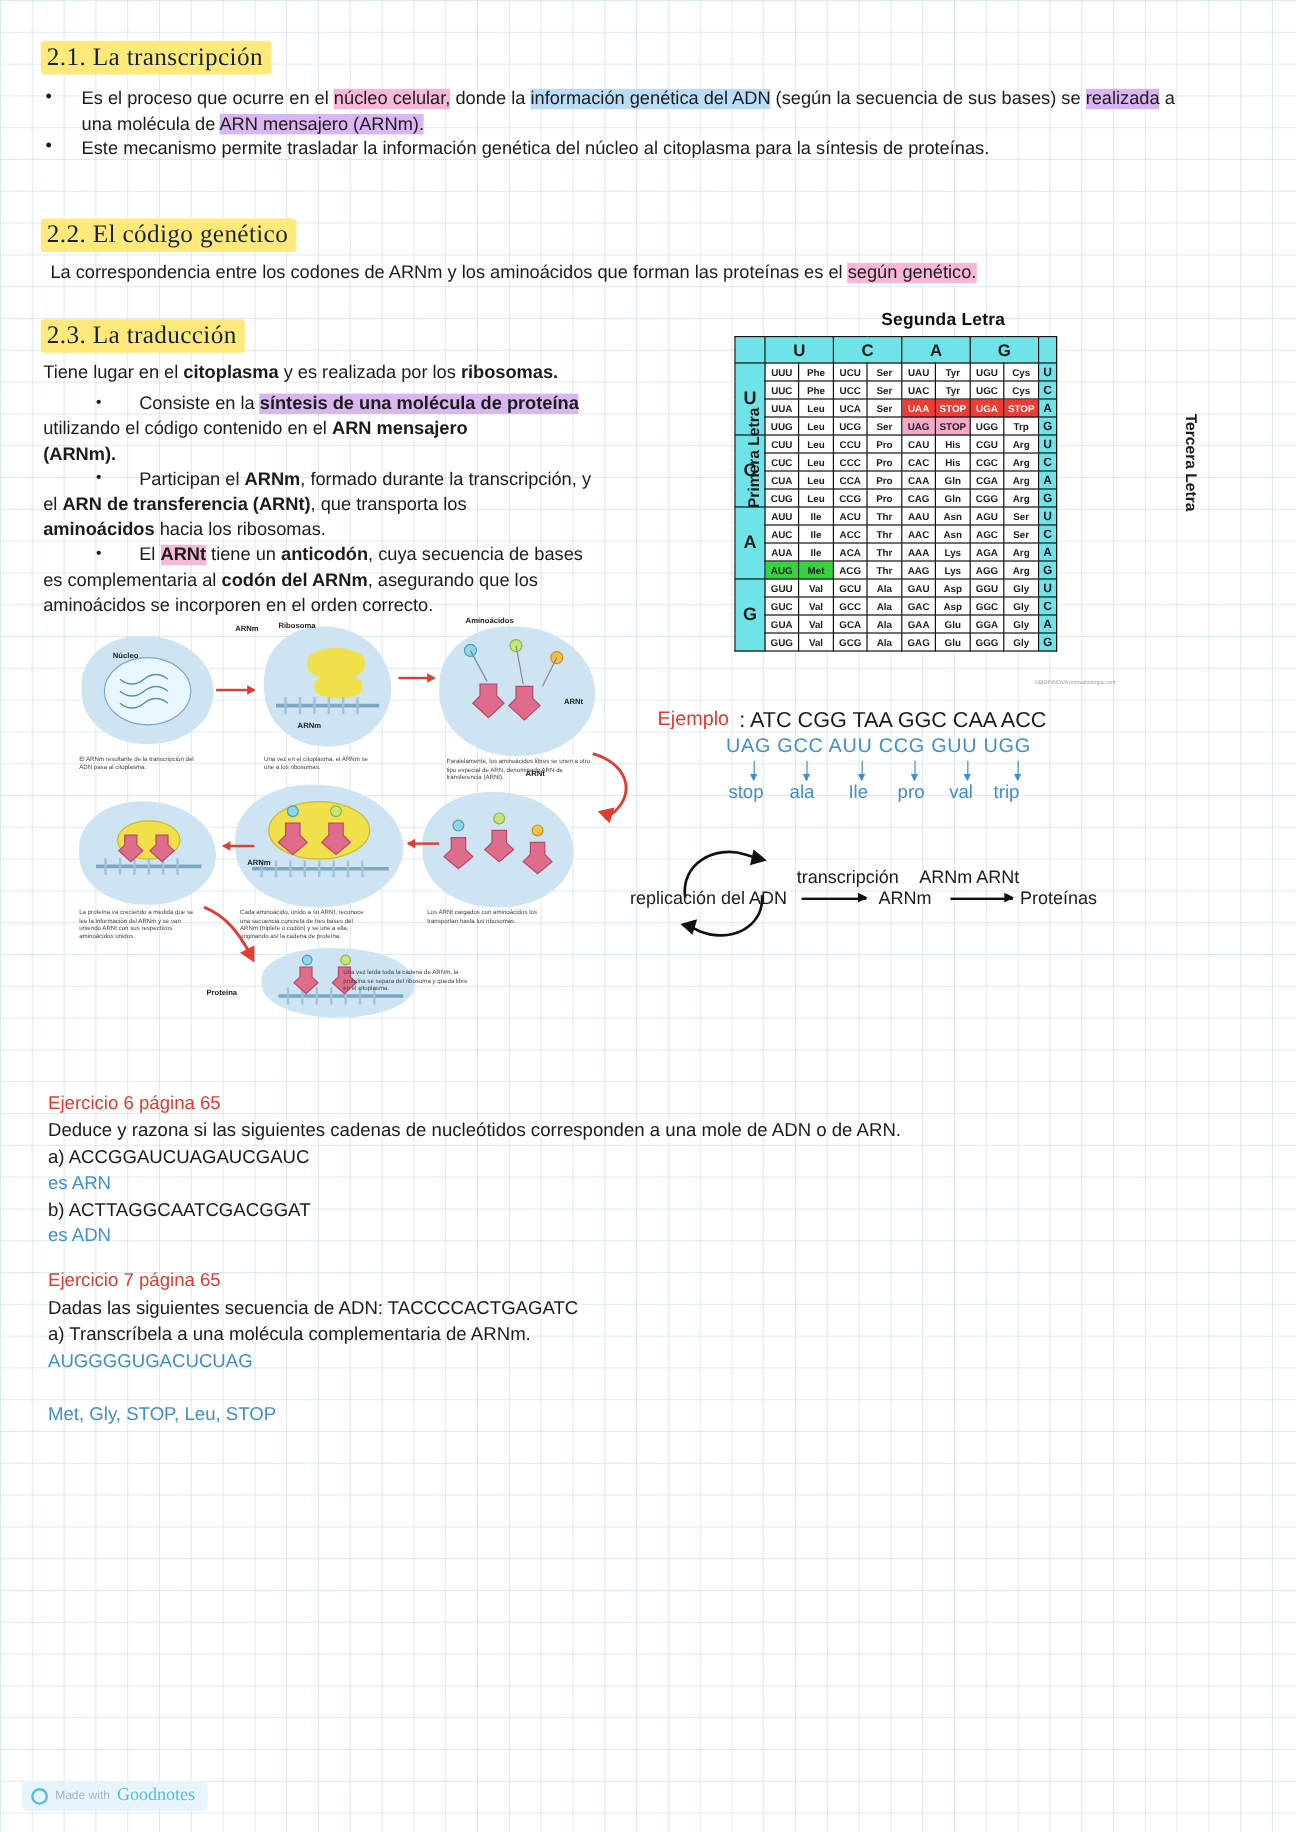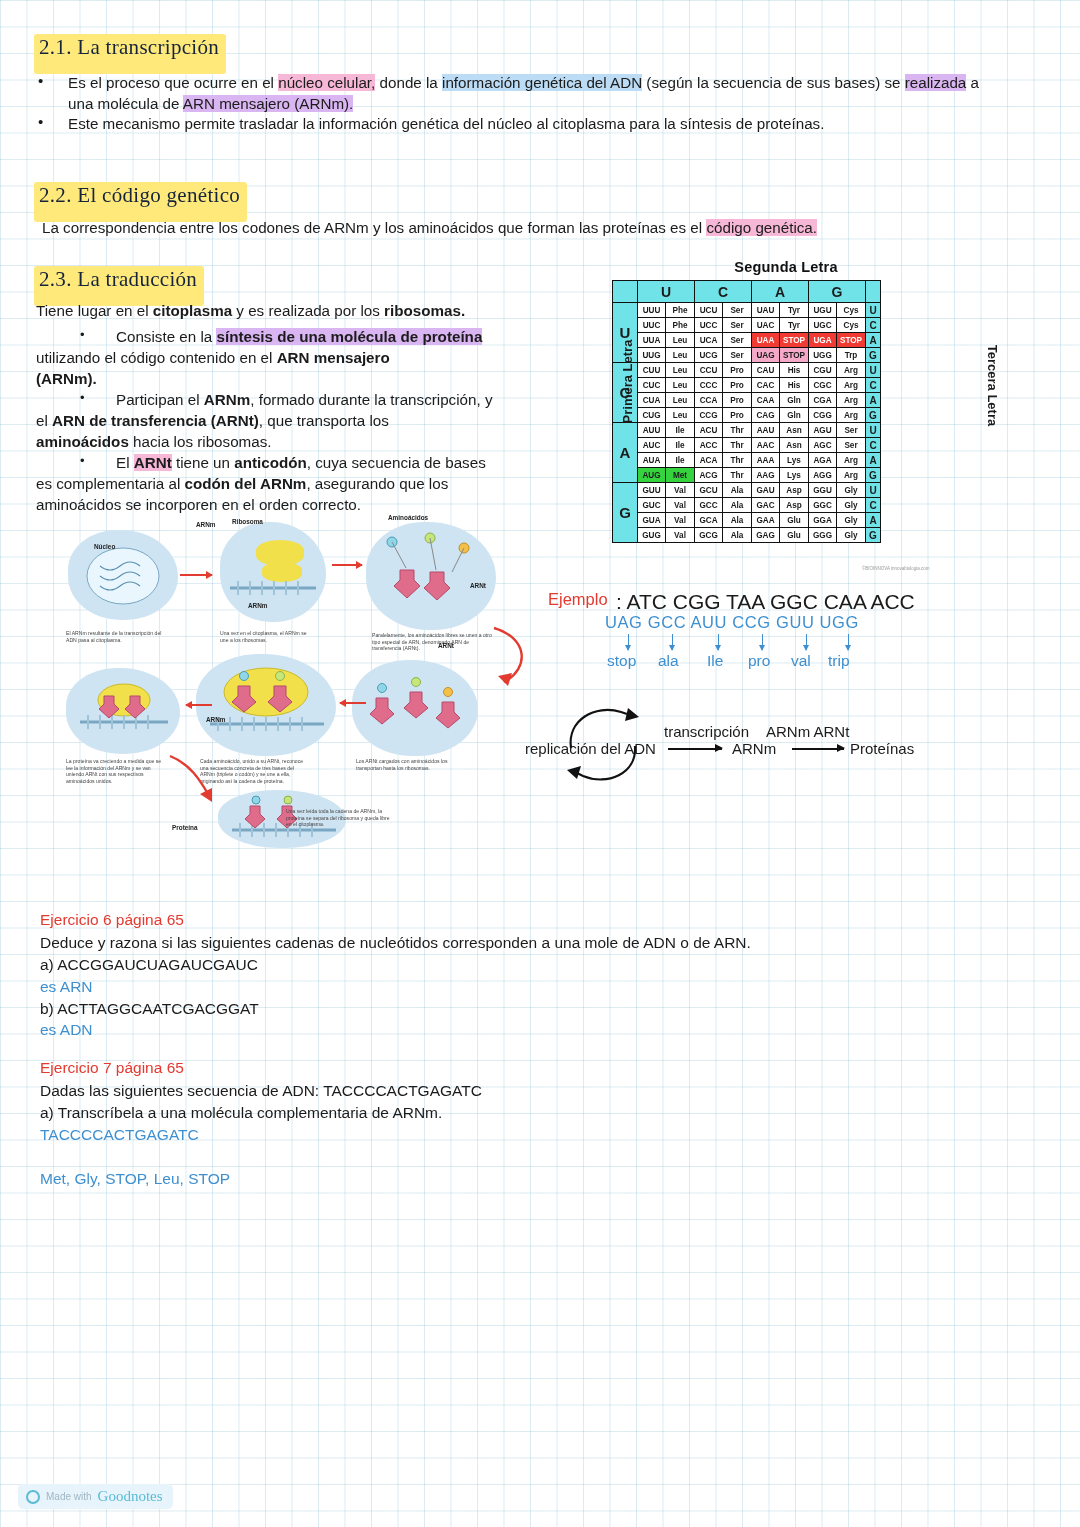--- a/index.html
+++ b/index.html
@@ -12,21 +12,21 @@
       linear-gradient(to bottom, rgba(140,190,215,0.30) 1px, transparent 1px);
     background-size:26.5px 26.5px;
     color:#1b1b1b;
   }
   .page{position:absolute;inset:0;}
 
   
   .sec-h{
     position:absolute;font-family:"Liberation Serif", serif;
     font-size:21px;color:#15243a;letter-spacing:.3px;
-    padding:1px 7px 14px 5px;border-radius:3px;
+    padding:1px 7px 2px 5px;border-radius:3px;
   }
   .hl-yellow{background:#ffe97a;}
   .hl-pink{background:#f7b8d8;}
   .hl-purple{background:#d9b6f2;}
   .hl-blue{background:#bcdcf5;}
 
   
   .txt{position:absolute;font-size:15.2px;line-height:21px;color:#1b1b1b;}
   .b{font-weight:bold;}
   .bullet{position:absolute;font-size:15px;}
@@ -56,21 +56,21 @@
     transform-origin:center;font-size:13px;font-weight:bold;white-space:nowrap;
   }
   .tercera{
     position:absolute;left:952px;top:378px;transform:rotate(90deg);
     transform-origin:center;font-size:13px;font-weight:bold;white-space:nowrap;
   }
   .tbl-credit{position:absolute;left:862px;top:566px;font-size:4.5px;color:#999;}
 
   
   .ej-lbl{position:absolute;font-size:16.5px;color:#e4392f;}
-  .ej-seq{position:absolute;font-size:21px;color:#1b1b1b;}
+  .ej-seq{position:absolute;font-size:18px;color:#1b1b1b;}
   .ej-rna{position:absolute;font-size:16.5px;color:#3e8fd0;}
   .ej-aa{position:absolute;font-size:15.5px;color:#3e8fd0;}
   .arrowdn{position:absolute;width:1px;height:16px;background:#3e8fd0;}
   .arrowdn::after{
     content:"";position:absolute;left:-3px;bottom:-1px;
     border-left:3.5px solid transparent;border-right:3.5px solid transparent;
     border-top:6px solid #3e8fd0;
   }
 
   
@@ -119,21 +119,21 @@
   <div class="txt" style="left:68px;top:72px;width:930px;">
     <span>Es el proceso que ocurre en el </span><span class="hl-pink">núcleo celular,</span><span> donde la </span><span class="hl-blue">información genética del ADN</span><span> (según la secuencia de sus bases) se </span><span class="hl-purple">realizada</span><span> a una molécula de </span><span class="hl-purple">ARN mensajero (ARNm).</span>
   </div>
 
   <div class="bullet" style="left:38px;top:113px;">•</div>
   <div class="txt" style="left:68px;top:113px;width:930px;">Este mecanismo permite trasladar la información genética del núcleo al citoplasma para la síntesis de proteínas.</div>
 
   <div class="sec-h hl-yellow" style="left:34px;top:182px;">2.2. El código genético</div>
 
   <div class="txt" style="left:42px;top:217px;width:940px;">
-    <span>La  correspondencia entre los codones de ARNm y los aminoácidos que forman las proteínas es el </span><span class="hl-pink">código genética.</span>
+    <span>La  correspondencia entre los codones de ARNm y los aminoácidos que forman las proteínas es el </span><span class="hl-pink">según genético.</span>
   </div>
 
   <div class="sec-h hl-yellow" style="left:34px;top:266px;">2.3. La traducción</div>
 
   <div class="txt" style="left:36px;top:300px;width:540px;">
     <span>Tiene lugar en el </span><span class="b">citoplasma</span><span> y es realizada por los </span><span class="b">ribosomas.</span>
   </div>
 
   <div class="sub-b" style="left:80px;top:327px;">•</div>
   <div class="txt" style="left:36px;top:326px;width:540px;">
@@ -503,21 +503,21 @@
   <div class="ex-h" style="left:40px;top:911px;">Ejercicio 6 página 65</div>
   <div class="ex-t" style="left:40px;top:934px;width:940px;">Deduce y razona si las siguientes cadenas de nucleótidos corresponden a una mole de ADN o de ARN.</div>
   <div class="ex-t" style="left:40px;top:956px;">a) ACCGGAUCUAGAUCGAUC</div>
   <div class="ex-a" style="left:40px;top:978px;">es ARN</div>
   <div class="ex-t" style="left:40px;top:1000px;">b) ACTTAGGCAATCGACGGAT</div>
   <div class="ex-a" style="left:40px;top:1021px;">es ADN</div>
 
   <div class="ex-h" style="left:40px;top:1059px;">Ejercicio 7 página 65</div>
   <div class="ex-t" style="left:40px;top:1082px;width:940px;">Dadas las siguientes secuencia de ADN: TACCCCACTGAGATC</div>
   <div class="ex-t" style="left:40px;top:1104px;">a) Transcríbela a una molécula complementaria de ARNm.</div>
-  <div class="ex-a" style="left:40px;top:1126px;">TACCCCACTGAGATC</div>
+  <div class="ex-a" style="left:40px;top:1126px;">AUGGGGUGACUCUAG</div>
   <div class="ex-a" style="left:40px;top:1170px;">Met, Gly, STOP, Leu, STOP</div>
 
   <div class="gn">
     <div class="dot"></div>
     <span class="made">Made with</span>
     <span class="name">Goodnotes</span>
   </div>
 
 </div>
 

